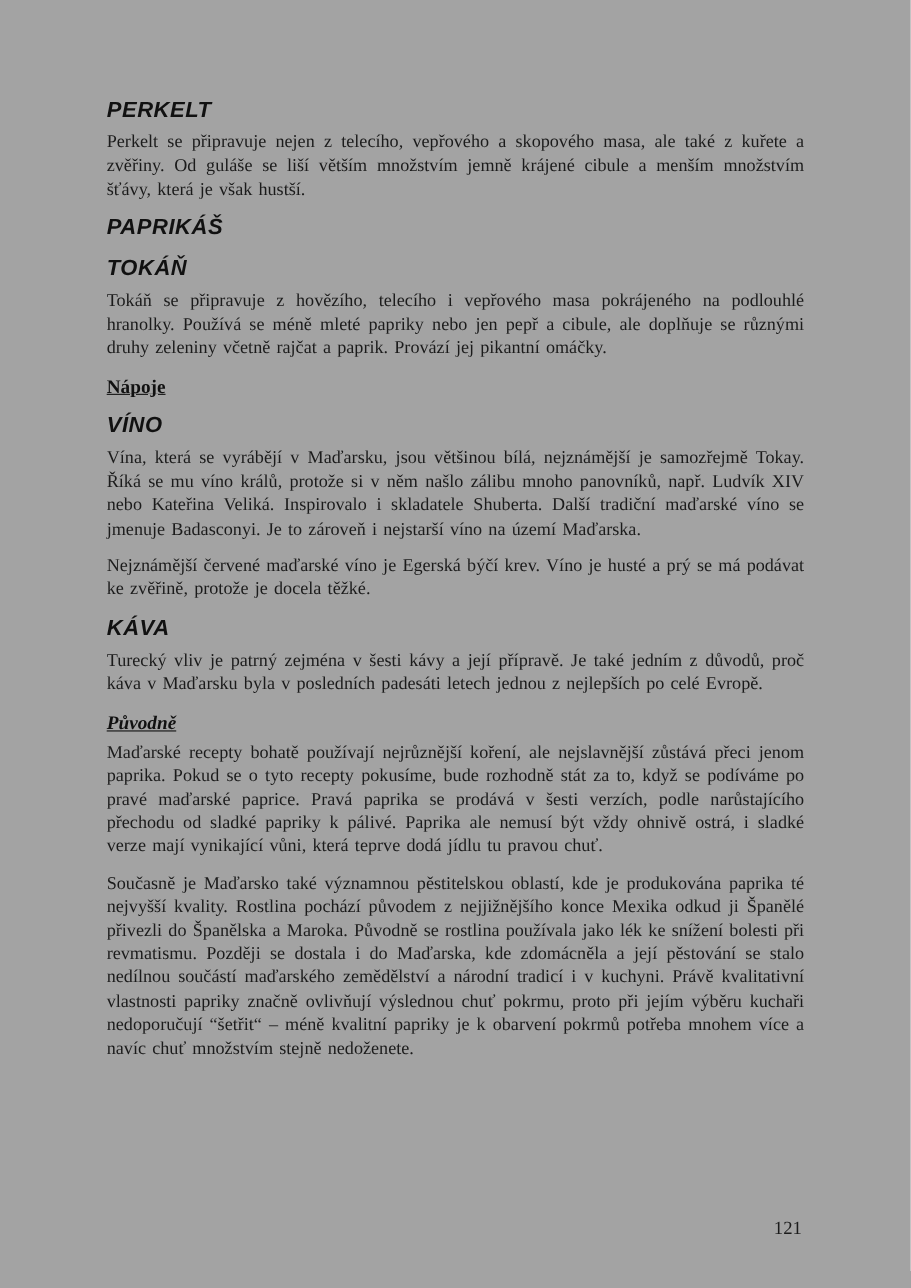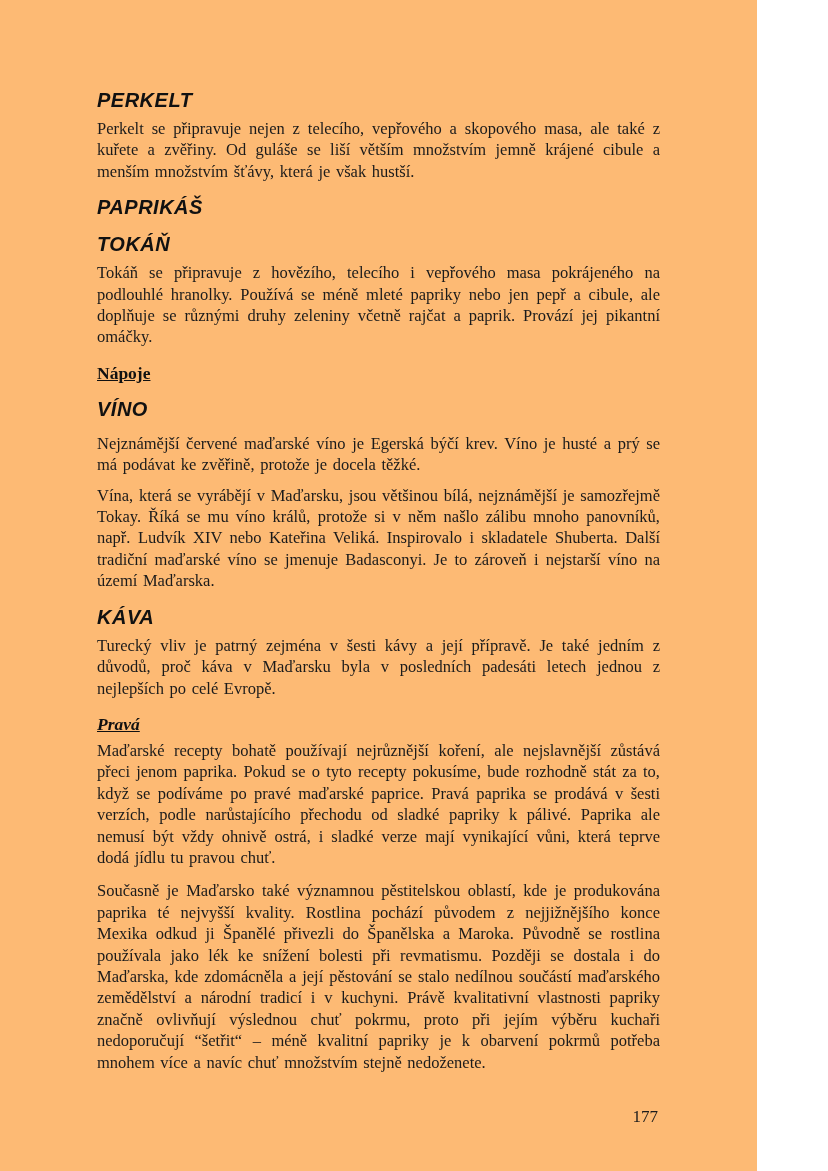--- a/index.html
+++ b/index.html
@@ -1,19 +1,19 @@
 <!DOCTYPE html>
 <html lang="cs"><head>
 <meta charset="utf-8">
 <style>
   html, body { margin:0; padding:0; background:#ffffff; }
   .page {
     position:relative;
-    width:757px; height:1171px;
-    background:#fdba74;
+    width:828px; height:1171px;
+    background:#a3a3a3;
     color:#1b1b1b;
     font-family:"Liberation Serif", serif;
     overflow:hidden;
     box-sizing:border-box;
     padding-left:29px;
   }
   .content {
     position:absolute;
     left:97px; right:97px; top:88px;
   }
@@ -65,26 +65,26 @@
     <p class="para">Perkelt se připravuje nejen z telecího, vepřového a skopového masa, ale také z kuřete a zvěřiny. Od guláše se liší větším množstvím jemně krájené cibule a menším množstvím šťávy, která je však hustší.</p>
 
     <h2 class="h-sans">PAPRIKÁŠ</h2>
 
     <h2 class="h-sans">TOKÁŇ</h2>
     <p class="para">Tokáň se připravuje z hovězího, telecího i vepřového masa pokrájeného na podlouhlé hranolky. Používá se méně mleté papriky nebo jen pepř a cibule, ale doplňuje se různými druhy zeleniny včetně rajčat a paprik. Provází jej pikantní omáčky.</p>
 
     <h3 class="h-serif">Nápoje</h3>
 
     <h2 class="h-sans">VÍNO</h2>
+    <p class="para">Vína, která se vyrábějí v Maďarsku, jsou většinou bílá, nejznámější je samozřejmě Tokay. Říká se mu víno králů, protože si v něm našlo zálibu mnoho panovníků, např. Ludvík XIV nebo Kateřina Veliká. Inspirovalo i skladatele Shuberta. Další tradiční maďarské víno se jmenuje Badasconyi. Je to zároveň i nejstarší víno na území Maďarska.</p>
     <p class="para spaced-top">Nejznámější červené maďarské víno je Egerská býčí krev. Víno je husté a prý se má podávat ke zvěřině, protože je docela těžké.</p>
-    <p class="para">Vína, která se vyrábějí v Maďarsku, jsou většinou bílá, nejznámější je samozřejmě Tokay. Říká se mu víno králů, protože si v něm našlo zálibu mnoho panovníků, např. Ludvík XIV nebo Kateřina Veliká. Inspirovalo i skladatele Shuberta. Další tradiční maďarské víno se jmenuje Badasconyi. Je to zároveň i nejstarší víno na území Maďarska.</p>
 
     <h2 class="h-sans">KÁVA</h2>
     <p class="para">Turecký vliv je patrný zejména v šesti kávy a její přípravě. Je také jedním z důvodů, proč káva v Maďarsku byla v posledních padesáti letech jednou z nejlepších po celé Evropě.</p>
 
-    <h3 class="h-serif italic">Pravá</h3>
+    <h3 class="h-serif italic">Původně</h3>
     <p class="para">Maďarské recepty bohatě používají nejrůznější koření, ale nejslavnější zůstává přeci jenom paprika. Pokud se o tyto recepty pokusíme, bude rozhodně stát za to, když se podíváme po pravé maďarské paprice. Pravá paprika se prodává v šesti verzích, podle narůstajícího přechodu od sladké papriky k pálivé. Paprika ale nemusí být vždy ohnivě ostrá, i sladké verze mají vynikající vůni, která teprve dodá jídlu tu pravou chuť.</p>
     <p class="para spaced-top">Současně je Maďarsko také významnou pěstitelskou oblastí, kde je produkována paprika té nejvyšší kvality. Rostlina pochází původem z nejjižnějšího konce Mexika odkud ji Španělé přivezli do Španělska a Maroka. Původně se rostlina používala jako lék ke snížení bolesti při revmatismu. Později se dostala i do Maďarska, kde zdomácněla a její pěstování se stalo nedílnou součástí maďarského zemědělství a národní tradicí i v kuchyni. Právě kvalitativní vlastnosti papriky značně ovlivňují výslednou chuť pokrmu, proto při jejím výběru kuchaři nedoporučují “šetřit“ – méně kvalitní papriky je k obarvení pokrmů potřeba mnohem více a navíc chuť množstvím stejně nedoženete.</p>
 
   </div>
 
-  <div class="page-number">177</div>
+  <div class="page-number">121</div>
 </div>
 
 </body></html>

